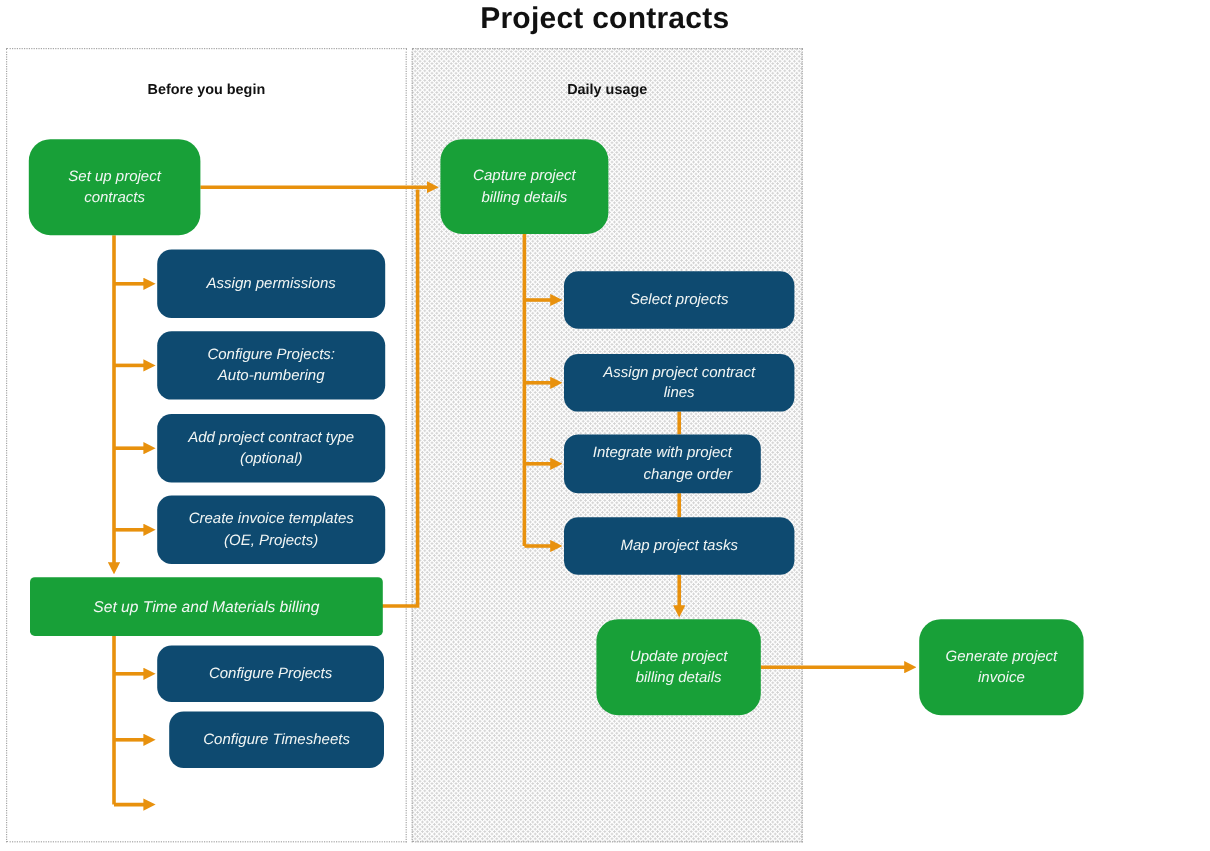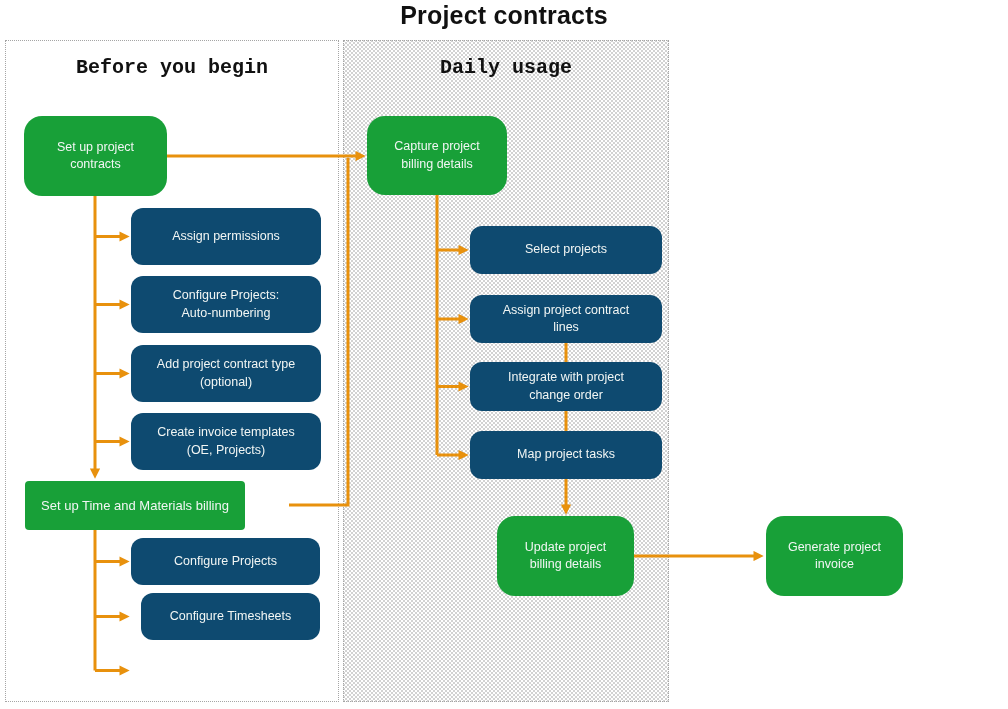--- a/index.html
+++ b/index.html
@@ -14,39 +14,39 @@
          font-size:25px;font-weight:800;color:var(--heading,#111);letter-spacing:.2px;}
   .col{position:absolute;top:40px;height:662px;border:1px dotted var(--column_border,#a5a5a5);
        box-sizing:border-box;background:#fff;}
   .col1{left:5px;width:334px;}
   .col2{left:343px;width:326px;}
   .col3{left:671px;width:330px;}
   .stipple{background-color:#fff;
     background-image:radial-gradient(var(--stipple_dot,#d2d2d2) 1px, transparent 1px),
                      radial-gradient(var(--stipple_dot,#d2d2d2) 1px, transparent 1px);
     background-size:4px 4px;background-position:0 0,2px 2px;}
-  .col-header{margin-top:15px;text-align:center;font-size:20px;font-weight:700;color:var(--heading,#111);font-family:Liberation Mono, monospace;}
+  .col-header{margin-top:26px;text-align:center;font-size:12px;font-weight:700;color:var(--heading,#111);}
   .node{position:absolute;display:flex;align-items:center;justify-content:center;text-align:center;
         color:var(--text_on_box,#f2f6f4);font-size:12.5px;line-height:1.38;white-space:pre-line;
-        box-sizing:border-box;padding:19px 10px;z-index:2;}
+        box-sizing:border-box;padding:19px 10px;z-index:2;font-style:italic;}
   .green{background:var(--green,#18A038);border-radius:18px;}
   .navy{background:var(--navy,#0E4A70);border-radius:12px;}
   .n-setup{left:24px;top:116px;width:143px;height:80px;}
   .n-perm{left:131px;top:208px;width:190px;height:57px;}
   .n-autonum{left:131px;top:276px;width:190px;height:57px;}
   .n-type{left:131px;top:345px;width:190px;height:57px;}
   .n-invtpl{left:131px;top:413px;width:190px;height:57px;}
-  .n-tm{left:25px;top:481px;width:220px;height:49px;border-radius:4px;font-size:13px;}
+  .n-tm{left:25px;top:481px;width:294px;height:49px;border-radius:4px;font-size:13px;}
   .n-cproj{left:131px;top:538px;width:189px;height:47px;text-align:right;}
   .n-ctime{left:141px;top:593px;width:179px;height:47px;}
   .n-crate{left:131px;top:647px;width:189px;height:47px;}
   .n-capture{left:367px;top:116px;width:140px;height:79px;}
   .n-select{left:470px;top:226px;width:192px;height:48px;}
   .n-alines{left:470px;top:295px;width:192px;height:48px;}
-  .n-integrate{left:470px;top:362px;width:192px;height:49px;}
+  .n-integrate{left:470px;top:362px;width:164px;height:49px;text-align:right;}
   .n-map{left:470px;top:431px;width:192px;height:48px;}
   .n-update{left:497px;top:516px;width:137px;height:80px;}
   .n-generate{left:766px;top:516px;width:137px;height:80px;}
   svg.wires{position:absolute;left:0;top:0;width:1008px;height:709px;z-index:1;pointer-events:none;}
   .edge{stroke:var(--orange,#E8910D);stroke-width:3;fill:none;}
   #ah path{fill:var(--orange,#E8910D);stroke:none;}
 </style>
 </head>
 <body>
 

